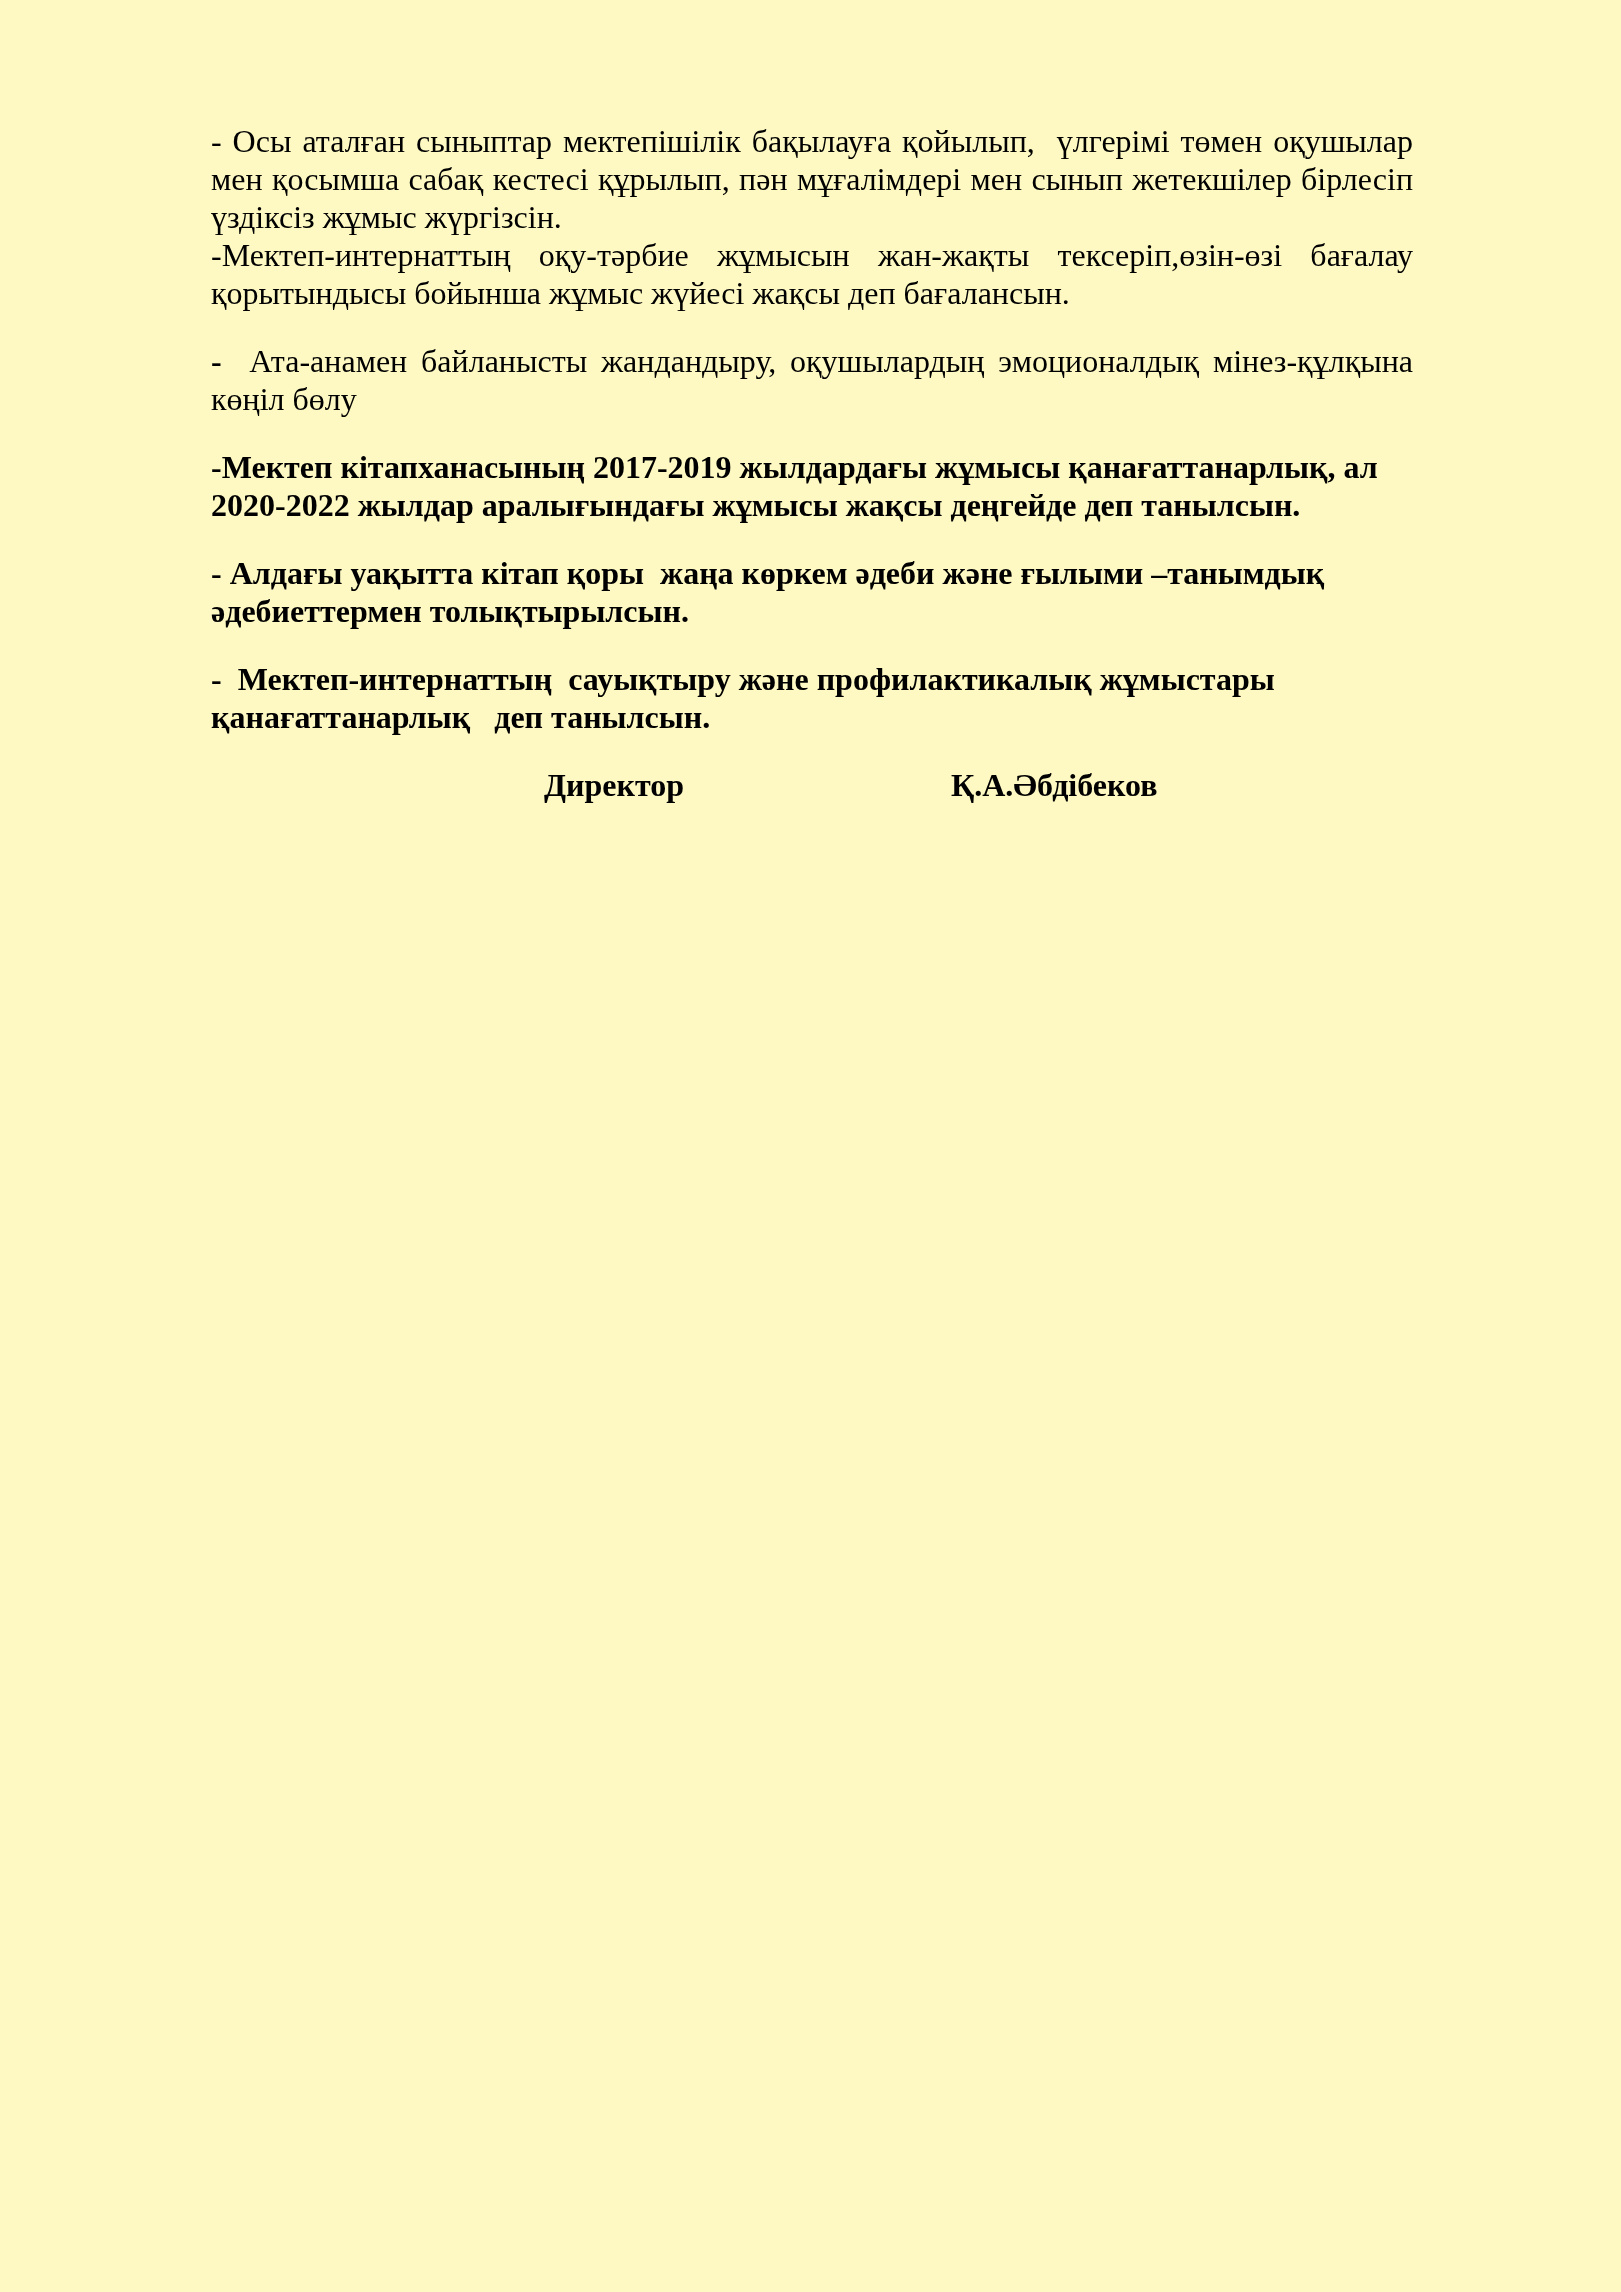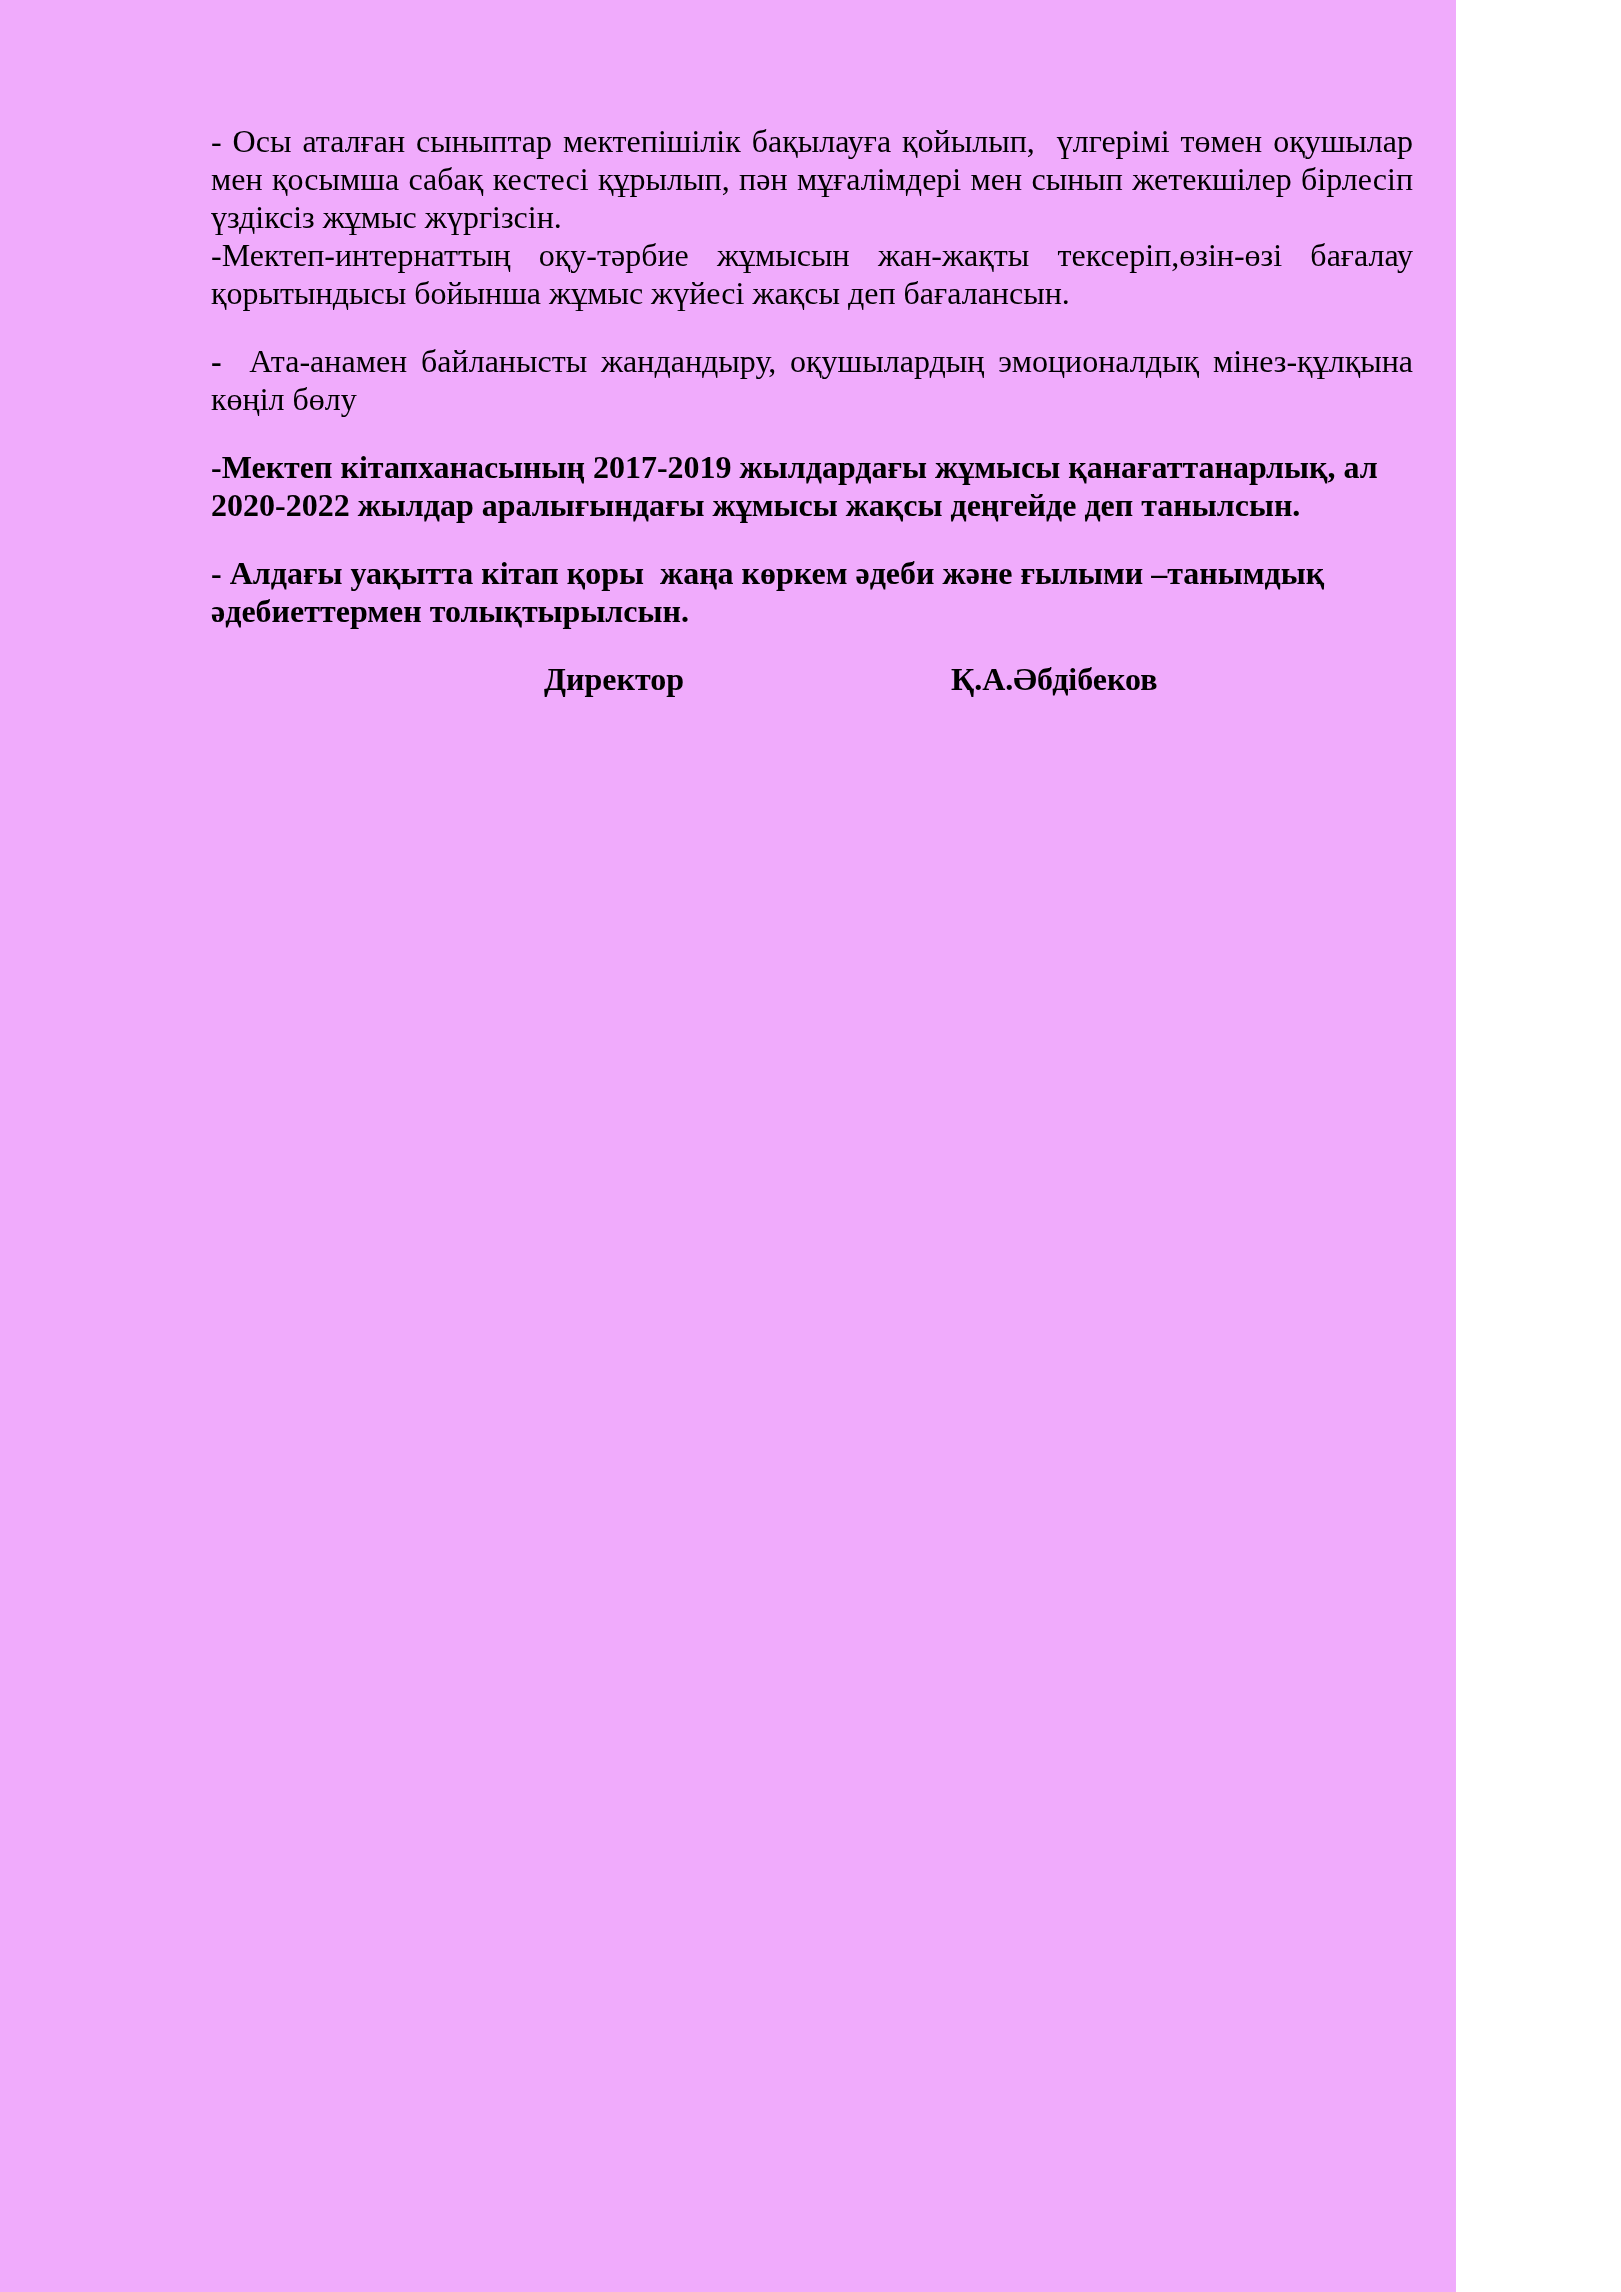--- a/index.html
+++ b/index.html
@@ -6,23 +6,23 @@
     margin: 0;
     padding: 0;
   }
   body {
     width: 1621px;
     height: 2293px;
     background: #ffffff;
   }
   .page {
     position: relative;
-    width: 1456px;
+    width: 1621px;
     height: 2293px;
-    background: #f0abfc;
+    background: #fef9c3;
     overflow: hidden;
   }
   .text-block {
     position: absolute;
     left: 211px;
     top: 122px;
     width: 1202px;
     font-family: "Liberation Serif", serif;
     font-size: 32px;
     line-height: 38px;
@@ -67,20 +67,21 @@
 
 
     <p class="para justify"><strong class="bold-prefix"></strong><span>-Мектеп-интернаттың оқу-тәрбие жұмысын жан-жақты тексеріп,өзін-өзі бағалау қорытындысы бойынша жұмыс жүйесі жақсы деп бағалансын.</span></p>
 
     <p class="para justify"><strong class="bold-prefix">-</strong><span>&nbsp; Ата-анамен байланысты жандандыру, оқушылардың эмоционалдық мінез-құлқына көңіл бөлу</span></p>
 
     <p class="para left"><strong class="bold-prefix"></strong><span>-Мектеп кітапханасының 2017-2019 жылдардағы жұмысы қанағаттанарлық, ал 2020-2022 жылдар аралығындағы жұмысы жақсы деңгейде деп танылсын.</span></p>
 
     <p class="para left"><strong class="bold-prefix"></strong><span>- Алдағы уақытта кітап қоры&nbsp; жаңа көркем әдеби және ғылыми –танымдық әдебиеттермен толықтырылсын.</span></p>
 
+    <p class="para left"><strong class="bold-prefix"></strong><span>-&nbsp; Мектеп-интернаттың&nbsp; сауықтыру және профилактикалық жұмыстары қанағаттанарлық&nbsp;&nbsp; деп танылсын.</span></p>
 
     <div class="sig-row">
       <span class="sig-role">Директор</span>
       <span class="sig-name">Қ.А.Әбдібеков</span>
     </div>
 
   </div>
 </div>
 
 

